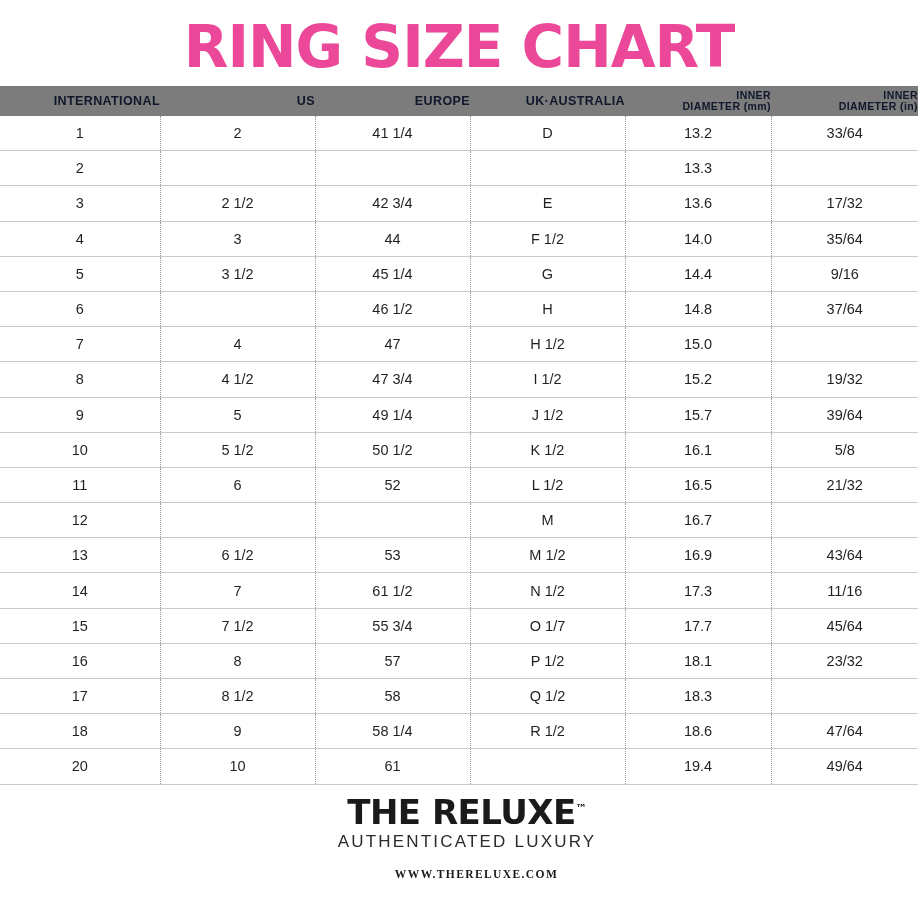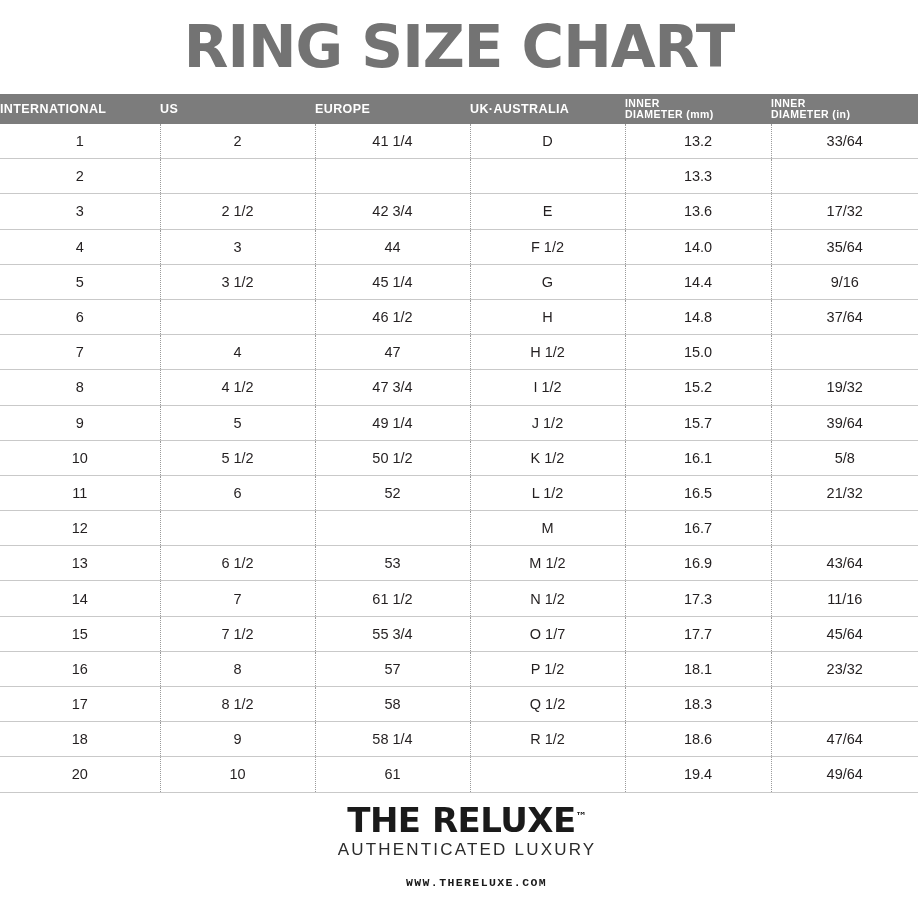--- a/index.html
+++ b/index.html
@@ -21,38 +21,38 @@
     display: flex;
     flex-direction: column;
   }
   .title {
     text-align: center;
     font-family: "DejaVu Sans", sans-serif;
     font-weight: 900;
     font-size: 58px;
     letter-spacing: -1px;
     line-height: 1;
-    padding: 18px 0 18px 0;
-    color: #737373;
+    padding: 18px 0 10px 0;
+    color: #ec4899;
     white-space: nowrap;
   }
   table.chart {
     width: 918px;
     border-collapse: collapse;
     table-layout: fixed;
   }
   table.chart thead th {
     background: #7c7c7c;
-    color: #ffffff;
+    color: #0f172a;
     font-size: 12.5px;
     font-weight: 700;
     letter-spacing: 0.4px;
     height: 30px;
     padding: 0;
-    text-align: left;
+    text-align: right;
     vertical-align: middle;
     border: none;
   }
   table.chart thead th .two-line {
     display: block;
     font-size: 10.5px;
     line-height: 11.5px;
     font-weight: 700;
   }
   table.chart tbody td {
@@ -97,21 +97,21 @@
     letter-spacing: 0;
   }
   .tagline {
     font-family: "Liberation Sans", sans-serif;
     font-size: 17px;
     letter-spacing: 2.2px;
     margin-top: 3px;
     color: #2b2b2b;
   }
   .website {
-    font-family: Liberation Mono, monospace;
+    font-family: Liberation Serif, serif;
     font-weight: 700;
     font-size: 11.5px;
     letter-spacing: 1.4px;
     margin-top: 16px;
     color: #1a1a1a;
     margin-left: 19px;
   }
 </style>
 </head>
 <body>

